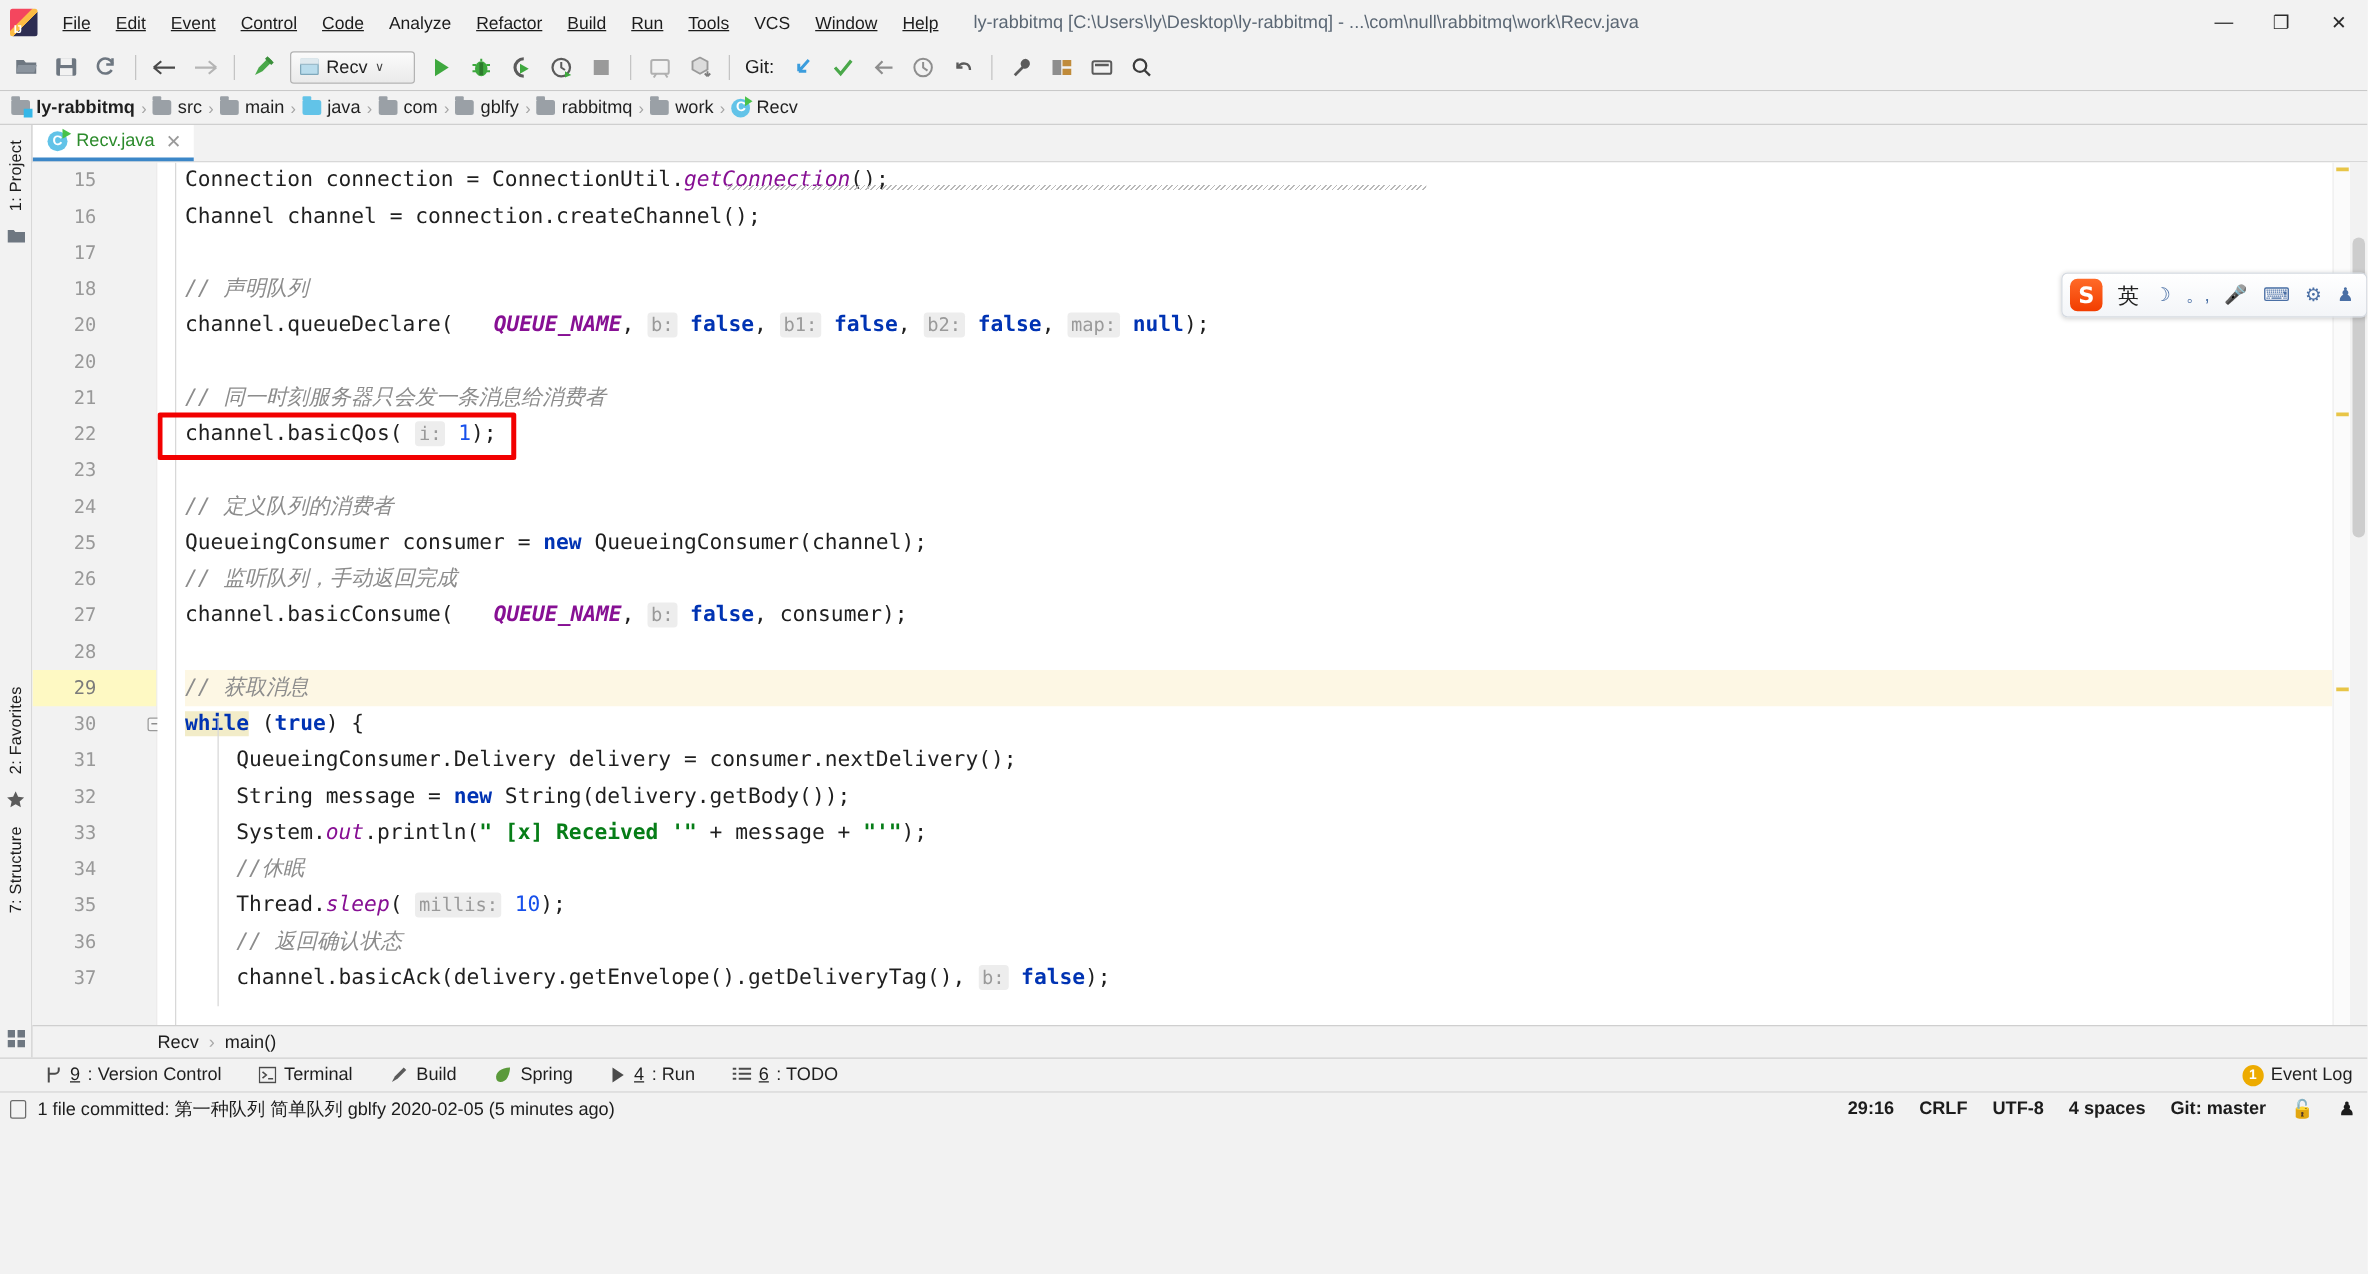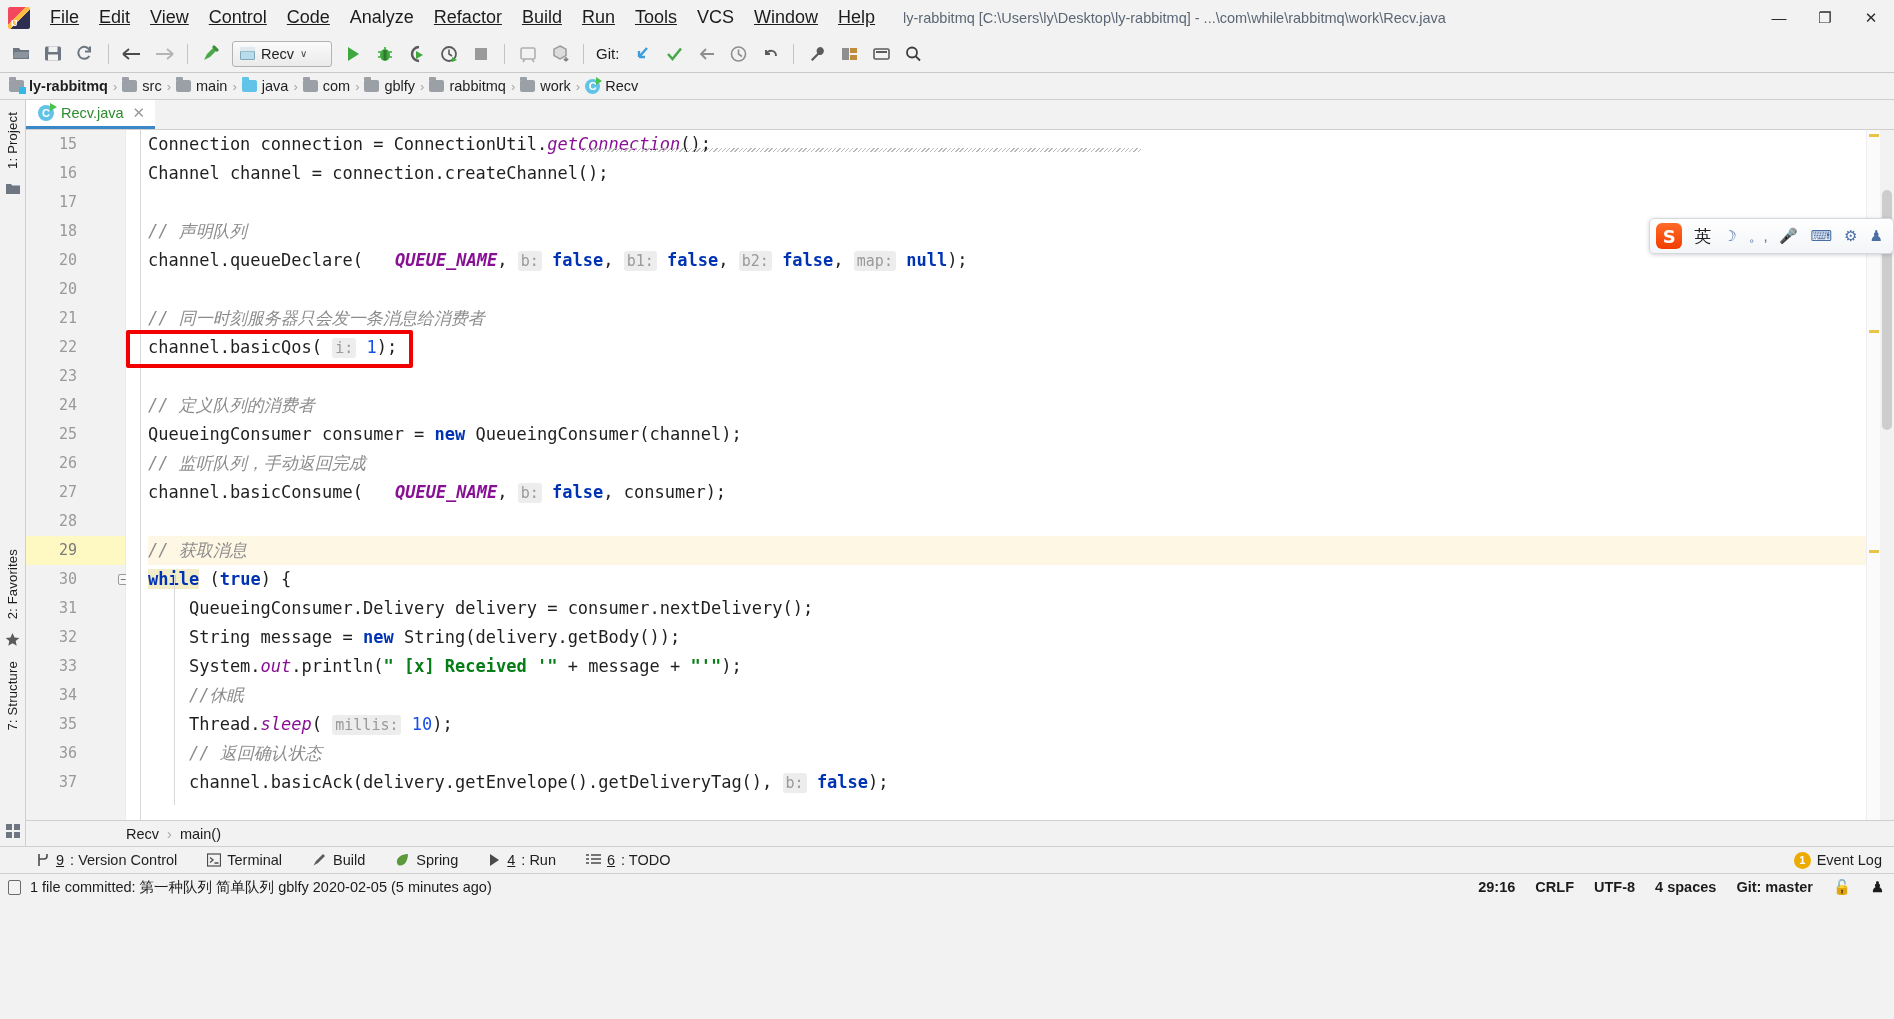--- a/index.html
+++ b/index.html
@@ -27,21 +27,21 @@
     background: linear-gradient(135deg,#f4465e 0%,#f4465e 40%,#fcbc45 41%,#fcbc45 55%,#2d2d52 56%);
     border-radius: 2px;
   }
   .app-logo::after {
     content: "IJ"; position: absolute; left: 3px; bottom: 1px;
     color: #fff; font-size: 9px; font-weight: bold; letter-spacing: -1px;
   }
   .menubar { display: flex; align-items: center; gap: 0px; }
   .menu-item {
     padding: 4px 10px;
-    font-size: 18px;
+    font-size: 14px;
     color: #1c1c1c;
     cursor: default;
     white-space: nowrap;
   }
   .menu-item u { text-decoration: underline; }
   .win-title {
     margin-left: 18px;
     font-size: 14.5px;
     color: #5b6774;
     white-space: nowrap;
@@ -296,34 +296,34 @@
 </style>
 </head>
 <body>
 
 <div class="titlebar">
   <div class="app-logo"></div>
 
   <div class="menubar">
     <div class="menu-item"><u>File</u></div>
     <div class="menu-item"><u>Edit</u></div>
-    <div class="menu-item"><u>View</u></div>
+    <div class="menu-item"><u>Event</u></div>
     <div class="menu-item"><u>Control</u></div>
     <div class="menu-item"><u>Code</u></div>
     <div class="menu-item"><span>Analyze</span></div>
     <div class="menu-item"><u>Refactor</u></div>
     <div class="menu-item"><u>Build</u></div>
     <div class="menu-item"><u>Run</u></div>
     <div class="menu-item"><u>Tools</u></div>
     <div class="menu-item"><span>VCS</span></div>
     <div class="menu-item"><u>Window</u></div>
     <div class="menu-item"><u>Help</u></div>
   </div>
 
-  <div class="win-title">ly-rabbitmq [C:\Users\ly\Desktop\ly-rabbitmq] - ...\com\while\rabbitmq\work\Recv.java</div>
+  <div class="win-title">ly-rabbitmq [C:\Users\ly\Desktop\ly-rabbitmq] - ...\com\null\rabbitmq\work\Recv.java</div>
 
   <div class="win-controls">
     <div class="win-btn">—</div>
     <div class="win-btn">❐</div>
     <div class="win-btn close">✕</div>
   </div>
 </div>
 
 <div class="toolbar">
   <div class="tb-btn">

